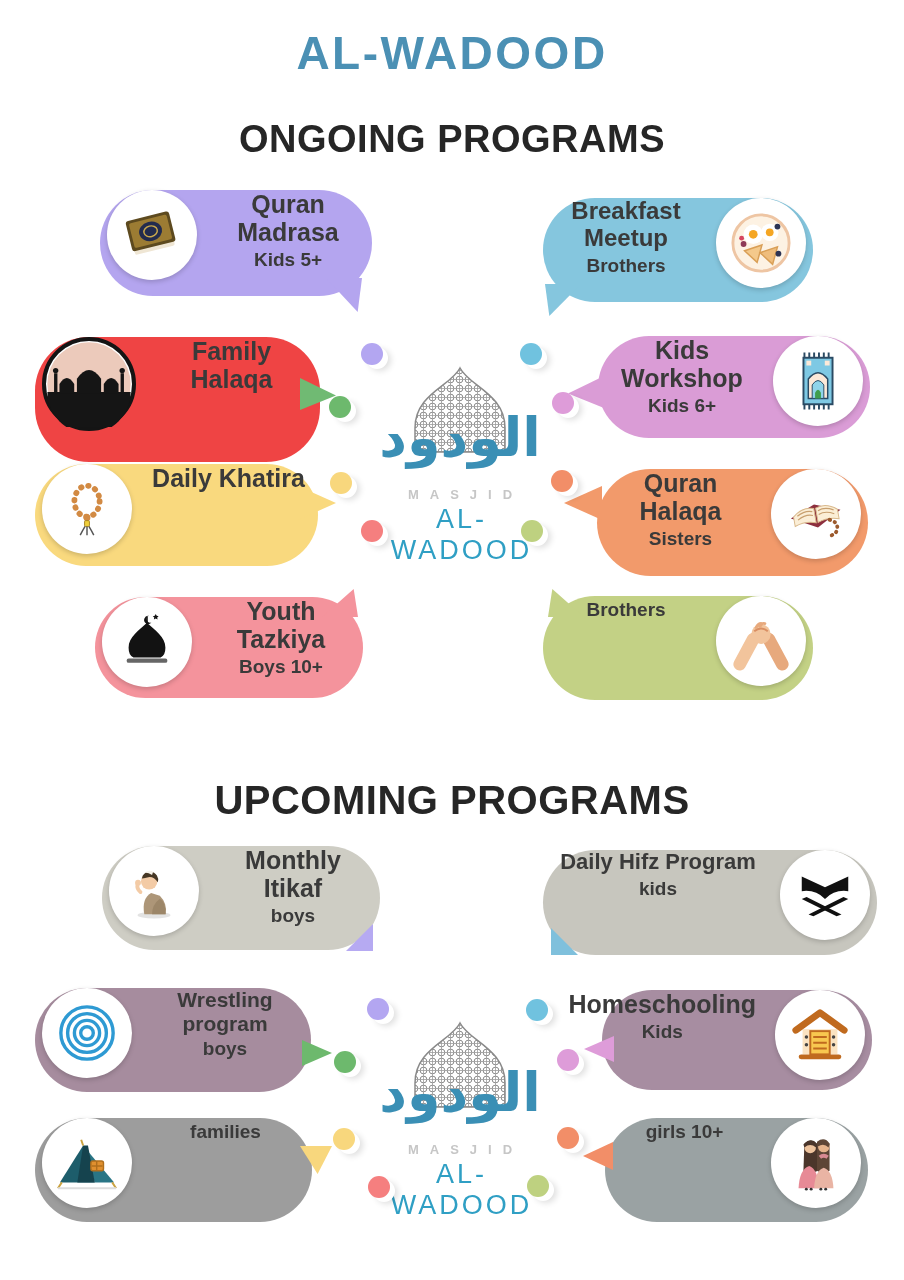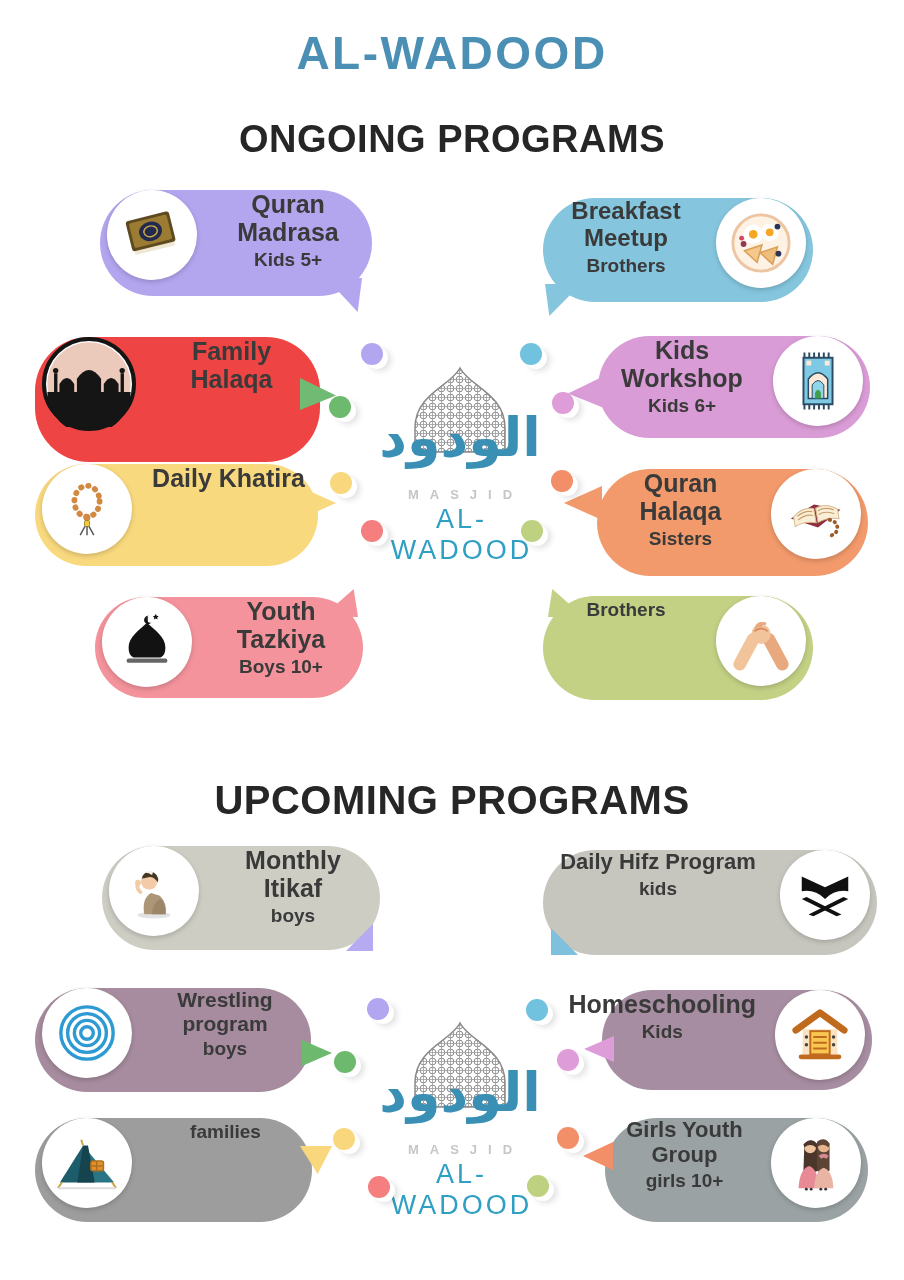--- a/index.html
+++ b/index.html
@@ -334,21 +334,20 @@
       <path d="M19 13 q7 -8 14 -1 l-1 4 q-6 -5 -12 0 z" fill="#4b362b"></path>
       <path d="M33 12 q7 -7 13 0 l-1 4 q-5 -5 -11 -1 z" fill="#5d4536"></path>
       <path d="M36 26 q4 -3 8 0" stroke="#d88a93" stroke-width="4" fill="none"></path>
       <circle cx="22" cy="59" r="1.5" fill="#333"></circle>
         <circle cx="27" cy="59" r="1.5" fill="#333"></circle>
       <circle cx="37" cy="59" r="1.5" fill="#333"></circle>
         <circle cx="42" cy="59" r="1.5" fill="#333"></circle>
     </svg>
   </div>
   <div class="txt">
-    <div class="t1">Girls Youth Group</div>
     <div class="t2">girls 10+</div>
   </div>
 </div>
 <div class="tail a-14"></div>
 
 <div class="logo logo-1">
   <svg width="172" height="118" viewBox="0 0 172 118">
     <defs>
       <pattern id="lat" width="9" height="9" patternUnits="userSpaceOnUse">
         <circle cx="4.5" cy="4.5" r="3.4" fill="none" stroke="#8a8a8a" stroke-width="1"></circle>

